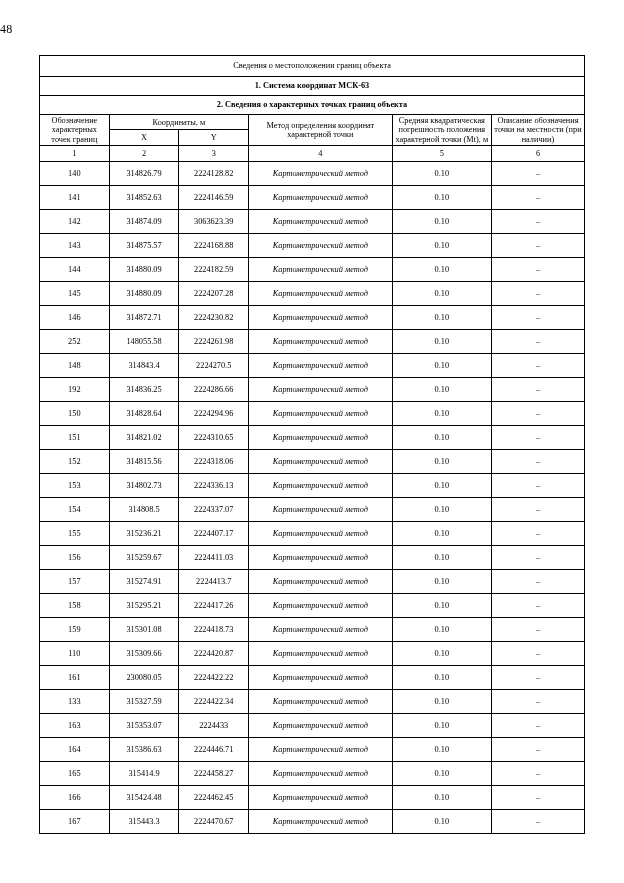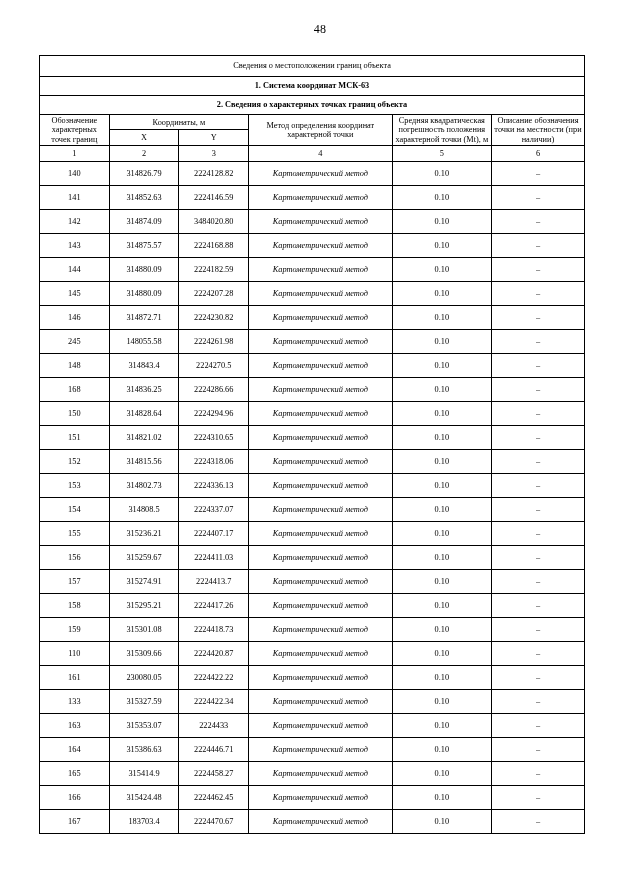--- a/index.html
+++ b/index.html
@@ -14,26 +14,24 @@
     color: #000000;
   }
   .page {
     position: relative;
     width: 624px;
     height: 883px;
     box-sizing: border-box;
     padding: 0;
   }
   .page-number {
-    text-align: center;
     font-size: 12px;
     padding-top: 22px;
     padding-bottom: 18px;
     letter-spacing: 0.2px;
-    padding-left: 16px;
   }
   table.doc {
     border-collapse: collapse;
     width: 546px;
     margin: 0 auto;
     table-layout: fixed;
   }
   table.doc td {
     border: 1px solid #000000;
     font-size: 8.3px;
@@ -140,21 +138,21 @@
           <td class="datacell">141</td>
           <td class="datacell">314852.63</td>
           <td class="datacell">2224146.59</td>
           <td class="datacell method">Картометрический метод</td>
           <td class="datacell">0.10</td>
           <td class="datacell">–</td>
         </tr>
         <tr>
           <td class="datacell">142</td>
           <td class="datacell">314874.09</td>
-          <td class="datacell">3484020.80</td>
+          <td class="datacell">3063623.39</td>
           <td class="datacell method">Картометрический метод</td>
           <td class="datacell">0.10</td>
           <td class="datacell">–</td>
         </tr>
         <tr>
           <td class="datacell">143</td>
           <td class="datacell">314875.57</td>
           <td class="datacell">2224168.88</td>
           <td class="datacell method">Картометрический метод</td>
           <td class="datacell">0.10</td>
@@ -178,37 +176,37 @@
         </tr>
         <tr>
           <td class="datacell">146</td>
           <td class="datacell">314872.71</td>
           <td class="datacell">2224230.82</td>
           <td class="datacell method">Картометрический метод</td>
           <td class="datacell">0.10</td>
           <td class="datacell">–</td>
         </tr>
         <tr>
-          <td class="datacell">245</td>
+          <td class="datacell">252</td>
           <td class="datacell">148055.58</td>
           <td class="datacell">2224261.98</td>
           <td class="datacell method">Картометрический метод</td>
           <td class="datacell">0.10</td>
           <td class="datacell">–</td>
         </tr>
         <tr>
           <td class="datacell">148</td>
           <td class="datacell">314843.4</td>
           <td class="datacell">2224270.5</td>
           <td class="datacell method">Картометрический метод</td>
           <td class="datacell">0.10</td>
           <td class="datacell">–</td>
         </tr>
         <tr>
-          <td class="datacell">168</td>
+          <td class="datacell">192</td>
           <td class="datacell">314836.25</td>
           <td class="datacell">2224286.66</td>
           <td class="datacell method">Картометрический метод</td>
           <td class="datacell">0.10</td>
           <td class="datacell">–</td>
         </tr>
         <tr>
           <td class="datacell">150</td>
           <td class="datacell">314828.64</td>
           <td class="datacell">2224294.96</td>
@@ -339,21 +337,21 @@
         <tr>
           <td class="datacell">166</td>
           <td class="datacell">315424.48</td>
           <td class="datacell">2224462.45</td>
           <td class="datacell method">Картометрический метод</td>
           <td class="datacell">0.10</td>
           <td class="datacell">–</td>
         </tr>
         <tr>
           <td class="datacell">167</td>
-          <td class="datacell">183703.4</td>
+          <td class="datacell">315443.3</td>
           <td class="datacell">2224470.67</td>
           <td class="datacell method">Картометрический метод</td>
           <td class="datacell">0.10</td>
           <td class="datacell">–</td>
         </tr>
       </tbody>
   </table>
 
 </div>
 

